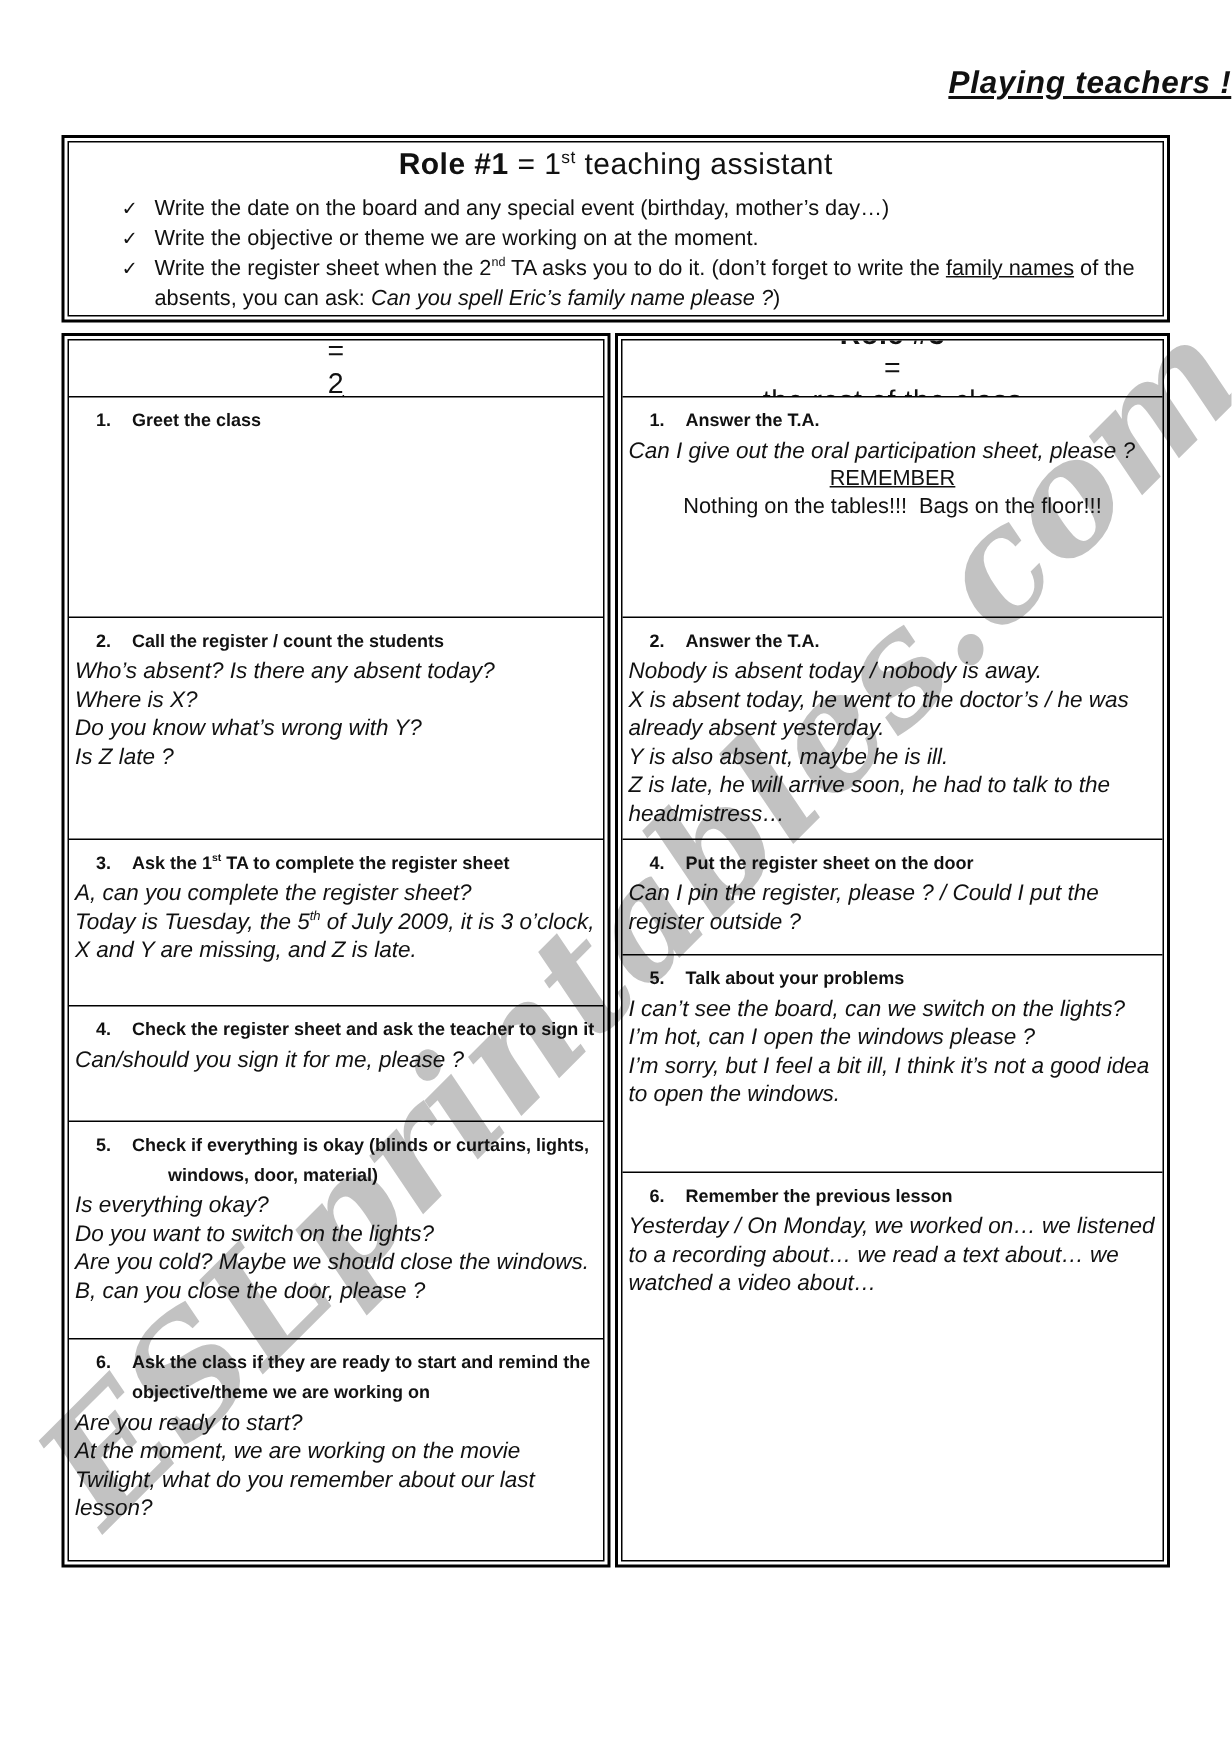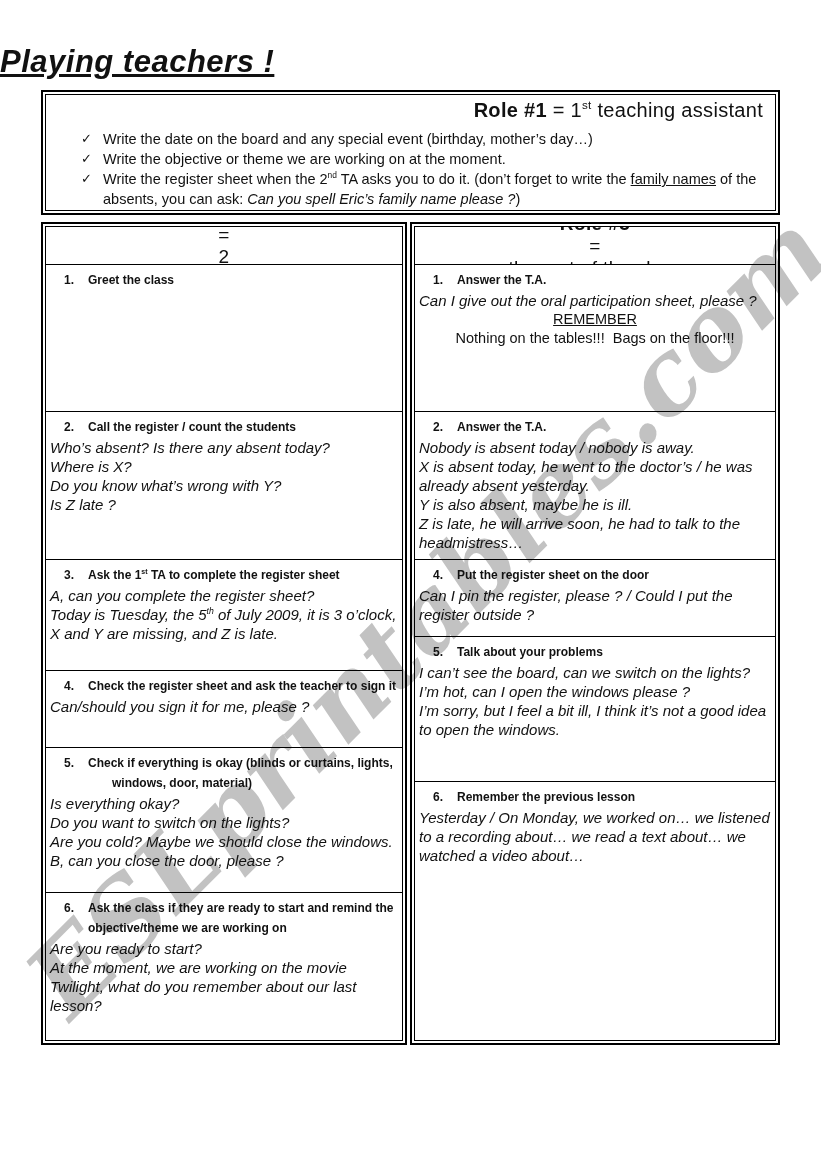--- a/index.html
+++ b/index.html
@@ -1,37 +1,37 @@
 <!DOCTYPE html>
 <html><head>
 <meta charset="utf-8">
 <style>
   html,body{margin:0;padding:0;}
   body{
     width:821px;height:1169px;position:relative;background:#ffffff;
     font-family:"Liberation Sans",sans-serif;color:#111;overflow:hidden;
   }
   .page-title{
-    position:absolute;top:44px;left:0;width:100%;text-align:left;
-    font-size:31px;font-weight:bold;font-style:italic;text-decoration:underline;
+    position:absolute;top:44px;left:0;width:100%;text-align:right;
+    font-size:21px;font-weight:bold;font-style:italic;text-decoration:underline;
     z-index:2;letter-spacing:.5px;
   }
   .watermark{
     position:absolute;left:427px;top:615px;
     transform:translate(-50%,-50%) rotate(-45deg);
     font-family:"DejaVu Serif","Liberation Serif",serif;
     font-style:italic;font-weight:bold;font-size:102px;
     color:rgba(110,110,110,.42);white-space:nowrap;z-index:1;pointer-events:none;
   }
   .dbl{border:2px solid #000;padding:2px;box-sizing:border-box;background:transparent;}
   .dbl-inner{border:1px solid #000;box-sizing:border-box;height:100%;}
   
   .role1{position:absolute;left:41px;top:90px;width:739px;height:125px;z-index:2;}
   .role1 .dbl-inner{padding:3px 12px 0 12px;}
-  .r1-title{text-align:right;font-size:20px;margin-top:1px;letter-spacing:.3px;}
+  .r1-title{text-align:center;font-size:20px;margin-top:1px;letter-spacing:.3px;}
   .b{font-weight:bold;}
   sup{font-size:.58em;vertical-align:super;line-height:0;}
   .checklist{margin:7px 0 0 0;padding:0 4px 0 45px;list-style:none;font-size:14.5px;line-height:20px;}
   .checklist li{position:relative;margin:0;}
   .check{position:absolute;left:-22px;top:0;font-size:13px;}
   .u{text-decoration:underline;}
   .it{font-style:italic;}
   
   .cols{position:absolute;left:41px;top:222px;width:739px;height:823px;display:flex;gap:3px;z-index:2;}
   .col{box-sizing:border-box;border:2px solid #000;padding:2px;}

